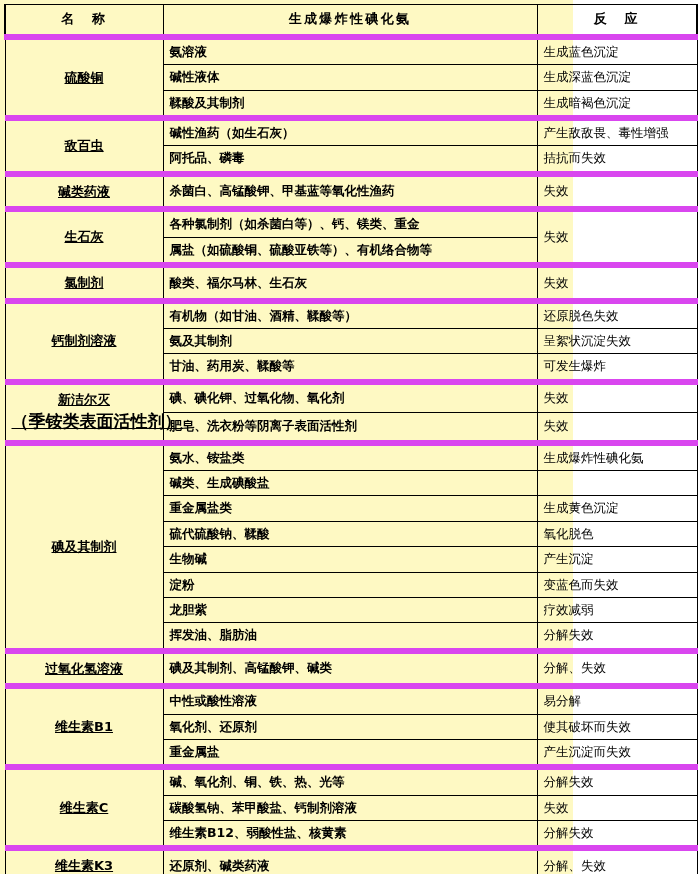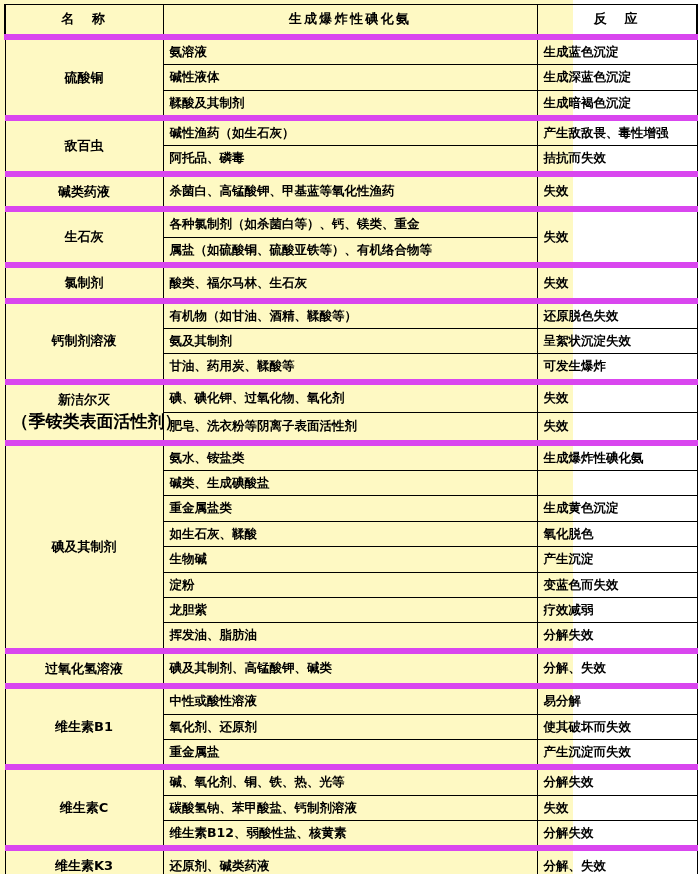--- a/index.html
+++ b/index.html
@@ -47,37 +47,38 @@
   tr.group-start > td {
     border-top: 6px solid #d946ef;
   }
   td.name {
     text-align: center;
     font-weight: bold;
     font-size: 13px;
     line-height: 1.5;
     border-left: 2px solid #000000;
     border-right: 1px solid #000000;
+    text-decoration: underline;
   }
   td.name .sub {
     display: block;
     font-size: 17px;
     font-weight: bold;
     white-space: nowrap;
   }
   td.drug {
     text-align: left;
     padding-left: 10px;
     font-weight: bold;
     font-size: 12.5px;
   }
   td.reaction {
     text-align: left;
     padding-left: 10px;
-    font-weight: bold;
+    font-weight: normal;
     font-size: 12.5px;
     border-right: 2px solid #000000;
   }
   thead th.h-name { border-left: 2px solid #000000; }
   thead th.h-reaction { border-right: 2px solid #000000; border-radius: 9px; }
   thead th { border-top: 2px solid #000000; border-bottom: 2px solid #000000;}
   tbody tr:last-child > td { border-bottom: 2px solid #000000; margin-top: 16px; }
 </style>
 </head>
 <body>
@@ -166,21 +167,21 @@
         </tr>
         <tr>
           <td class="drug">碱类、生成碘酸盐</td>
           <td class="reaction"></td>
         </tr>
         <tr>
           <td class="drug">重金属盐类</td>
           <td class="reaction">生成黄色沉淀</td>
         </tr>
         <tr>
-          <td class="drug">如生石灰、鞣酸</td>
+          <td class="drug">硫代硫酸钠、鞣酸</td>
           <td class="reaction">氧化脱色</td>
         </tr>
         <tr>
           <td class="drug">生物碱</td>
           <td class="reaction">产生沉淀</td>
         </tr>
         <tr>
           <td class="drug">淀粉</td>
           <td class="reaction">变蓝色而失效</td>
         </tr>

